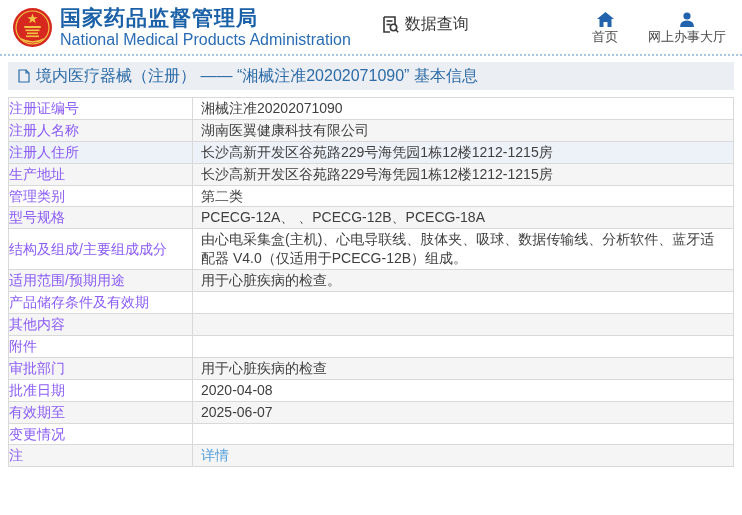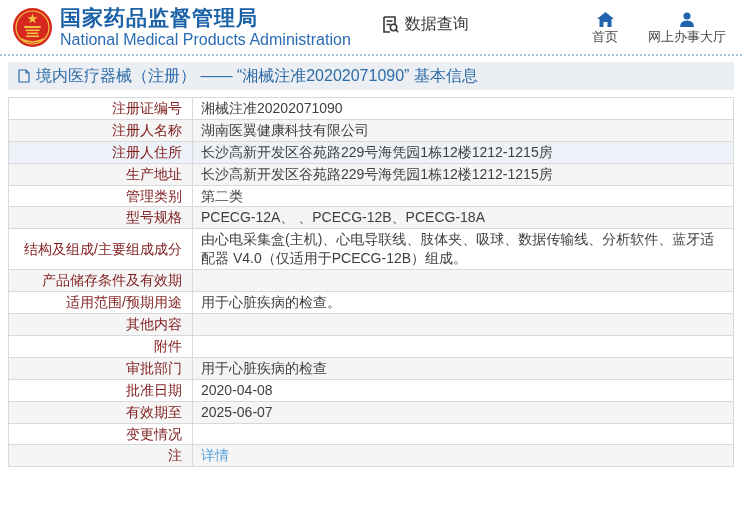--- a/index.html
+++ b/index.html
@@ -41,21 +41,21 @@
   .info-table {
     width:100%; border-collapse:collapse; margin-top:7px;
     table-layout:fixed; font-size:14px;
   }
   .info-table td {
     border:1px solid #d9d9d9;
     height:20px; padding:1px 0; line-height:1.35;
     overflow:hidden;
   }
   .label-cell {
-    width:184px; text-align:right; padding-right:10px !important; color:#7f1d1d;
+    width:184px; padding-right:10px !important; color:#8b5cf6;
     white-space:nowrap;
   }
   .value-cell { padding-left:8px !important; padding-right:8px !important; color:#3f3f3f; }
   .info-table tr:nth-child(even) { background:#f5f5f5; }
   .info-table tr.row-hover { background:#edf1f8; }
   .info-table tr.tall td { height:41px; }
   .detail-link { color:#54a0dc; text-decoration:none; cursor:pointer; }
   svg { display:block; }
 </style>
 </head>
@@ -153,26 +153,26 @@
   </tr>
           <tr>
     <td class="label-cell"><span class="lbl">型号规格</span></td>
     <td class="value-cell"><span class="val">PCECG-12A、 、PCECG-12B、PCECG-18A</span></td>
   </tr>
           <tr class="tall">
     <td class="label-cell"><span class="lbl">结构及组成/主要组成成分</span></td>
     <td class="value-cell"><span class="val">由心电采集盒(主机)、心电导联线、肢体夹、吸球、数据传输线、分析软件、蓝牙适配器 V4.0（仅适用于PCECG-12B）组成。</span></td>
   </tr>
           <tr>
-    <td class="label-cell"><span class="lbl">产品储存条件及有效期</span></td>
-    <td class="value-cell"><span class="val"></span></td>
-  </tr>
-          <tr>
     <td class="label-cell"><span class="lbl">适用范围/预期用途</span></td>
     <td class="value-cell"><span class="val">用于心脏疾病的检查。</span></td>
+  </tr>
+          <tr>
+    <td class="label-cell"><span class="lbl">产品储存条件及有效期</span></td>
+    <td class="value-cell"><span class="val"></span></td>
   </tr>
           <tr>
     <td class="label-cell"><span class="lbl">其他内容</span></td>
     <td class="value-cell"><span class="val"></span></td>
   </tr>
           <tr>
     <td class="label-cell"><span class="lbl">附件</span></td>
     <td class="value-cell"><span class="val"></span></td>
   </tr>
           <tr>

